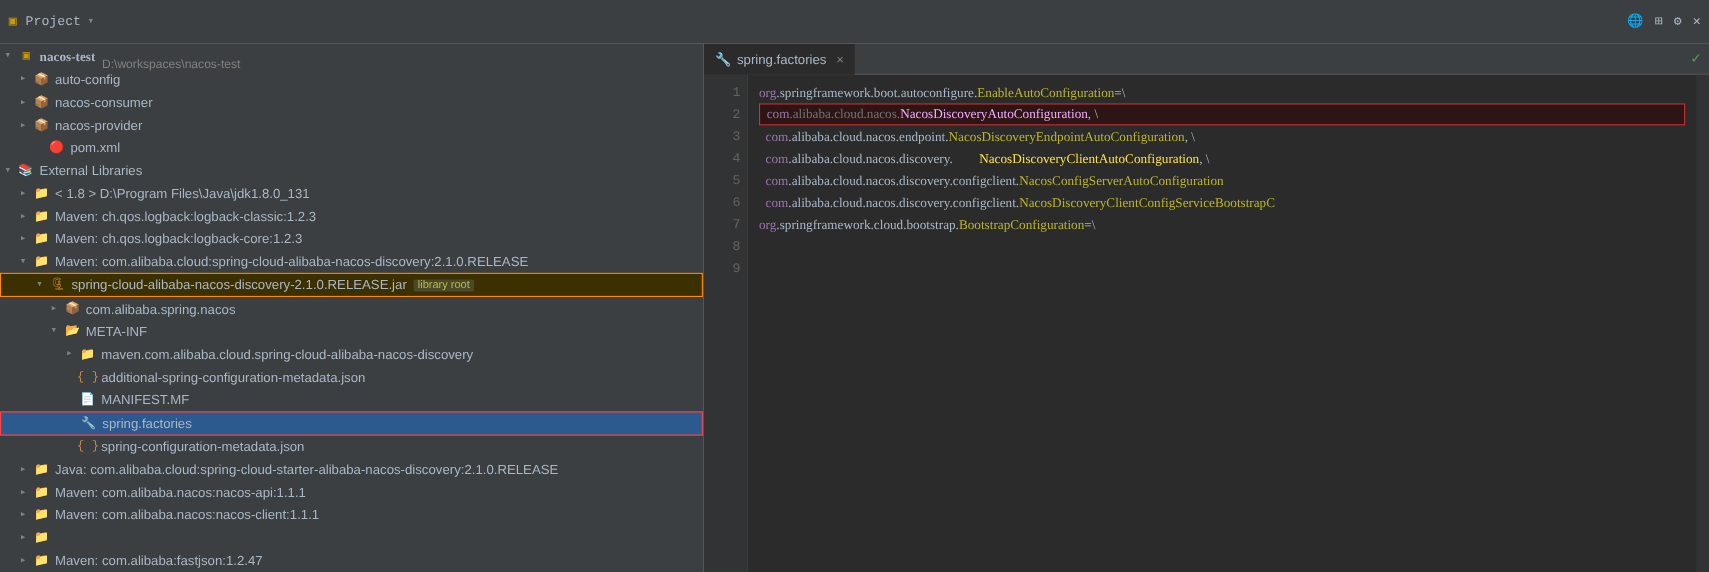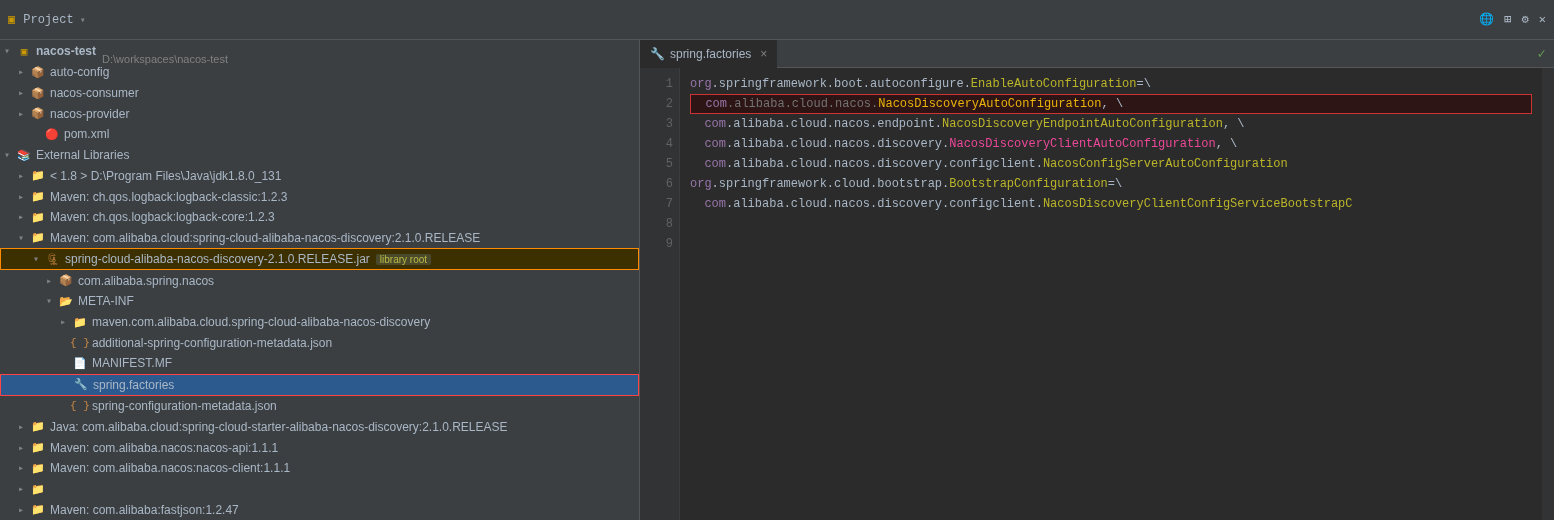--- a/index.html
+++ b/index.html
@@ -107,21 +107,21 @@
     .icon-manifest { color: #a9b7c6; }
     .icon-factories { color: #cc4444; }
     .icon-external { color: #808080; }
     .icon-maven { color: #cc6633; }
 
     .item-label {
       color: #a9b7c6;
       font-family: Arial, sans-serif;
       font-size: 12px;
     }
-    .item-label.bold { font-weight: bold; }
+    .item-label.bold { font-weight: bold; font-family: Liberation Serif, serif; }
     .item-label.gray { color: #808080; }
 
     .library-root-badge {
       background: #4a4a2a;
       color: #bbbb44;
       font-size: 10px;
       padding: 0 4px;
       margin-left: 6px;
       border-radius: 2px;
       font-family: Arial, sans-serif;
@@ -196,21 +196,22 @@
       overflow-y: auto;
       line-height: 20px;
       font-family: 'Courier New', monospace;
       font-size: 12px;
     }
 
     .code-line {
       white-space: nowrap;
       height: 20px;
       display: flex;
-      align-items: center;
+      align-items: flex-end;
+      font-family: Liberation Serif, serif;
     }
 
     .code-line.highlighted-line {
       border: 1px solid #cc3333;
       background: #2d1515;
     }
 
     .right-gutter {
       width: 12px;
       background: #313335;
@@ -426,42 +427,42 @@
         <div>9</div>
       </div>
 
       <div class="code-content">
 
         <div class="code-line">
           <span style="color:#a9b7c6;"><span style="color:#9876aa;">org</span><span style="color:#a9b7c6;">.springframework.boot.autoconfigure.</span><span style="color:#bbb529;">EnableAutoConfiguration</span><span style="color:#a9b7c6;">=\</span></span>
         </div>
 
         <div class="code-line highlighted-line">
-          <span style="color:#a9b7c6;">&nbsp;&nbsp;<span style="color:#9876aa;">com</span><span style="color:#737373;">.alibaba.cloud.nacos.</span><span style="color:#eab308;margin-top:20px;">NacosDiscoveryAutoConfiguration</span><span style="color:#a9b7c6;">, \</span></span>
+          <span style="color:#a9b7c6;">&nbsp;&nbsp;<span style="color:#9876aa;">com</span><span style="color:#737373;">.alibaba.cloud.nacos.</span><span style="color:#f0abfc;margin-top:20px;">NacosDiscoveryAutoConfiguration</span><span style="color:#a9b7c6;">, \</span></span>
         </div>
 
 
         <div class="code-line">
           <span style="color:#a9b7c6;">&nbsp;&nbsp;<span style="color:#9876aa;">com</span><span style="color:#a9b7c6;">.alibaba.cloud.nacos.endpoint.</span><span style="color:#bbb529;">NacosDiscoveryEndpointAutoConfiguration</span><span style="color:#a9b7c6;">, \</span></span>
         </div>
 
         <div class="code-line">
-          <span style="color:#a9b7c6;">&nbsp;&nbsp;<span style="color:#9876aa;">com</span><span style="color:#a9b7c6;">.alibaba.cloud.nacos.discovery.</span><span style="color:#ec4899;">NacosDiscoveryClientAutoConfiguration</span><span style="color:#a9b7c6;">, \</span></span>
+          <span style="color:#a9b7c6;">&nbsp;&nbsp;<span style="color:#9876aa;">com</span><span style="color:#a9b7c6;">.alibaba.cloud.nacos.discovery.</span><span style="color:#fde047;margin-left:24px;">NacosDiscoveryClientAutoConfiguration</span><span style="color:#a9b7c6;">, \</span></span>
         </div>
 
         <div class="code-line">
           <span style="color:#a9b7c6;">&nbsp;&nbsp;<span style="color:#9876aa;">com</span><span style="color:#a9b7c6;">.alibaba.cloud.nacos.discovery.configclient.</span><span style="color:#bbb529;">NacosConfigServerAutoConfiguration</span></span>
         </div>
 
         <div class="code-line">
+          <span style="color:#a9b7c6;">&nbsp;&nbsp;<span style="color:#9876aa;">com</span><span style="color:#a9b7c6;">.alibaba.cloud.nacos.discovery.configclient.</span><span style="color:#bbb529;">NacosDiscoveryClientConfigServiceBootstrapC</span></span>
+        </div>
+
+        <div class="code-line">
           <span style="color:#a9b7c6;"><span style="color:#9876aa;">org</span><span style="color:#a9b7c6;">.springframework.cloud.bootstrap.</span><span style="color:#bbb529;">BootstrapConfiguration</span><span style="color:#a9b7c6;">=\</span></span>
-        </div>
-
-        <div class="code-line">
-          <span style="color:#a9b7c6;">&nbsp;&nbsp;<span style="color:#9876aa;">com</span><span style="color:#a9b7c6;">.alibaba.cloud.nacos.discovery.configclient.</span><span style="color:#bbb529;">NacosDiscoveryClientConfigServiceBootstrapC</span></span>
         </div>
 
         <div class="code-line">
           <span>&nbsp;</span>
         </div>
 
       </div>
 
       <div class="right-gutter"></div>
 

